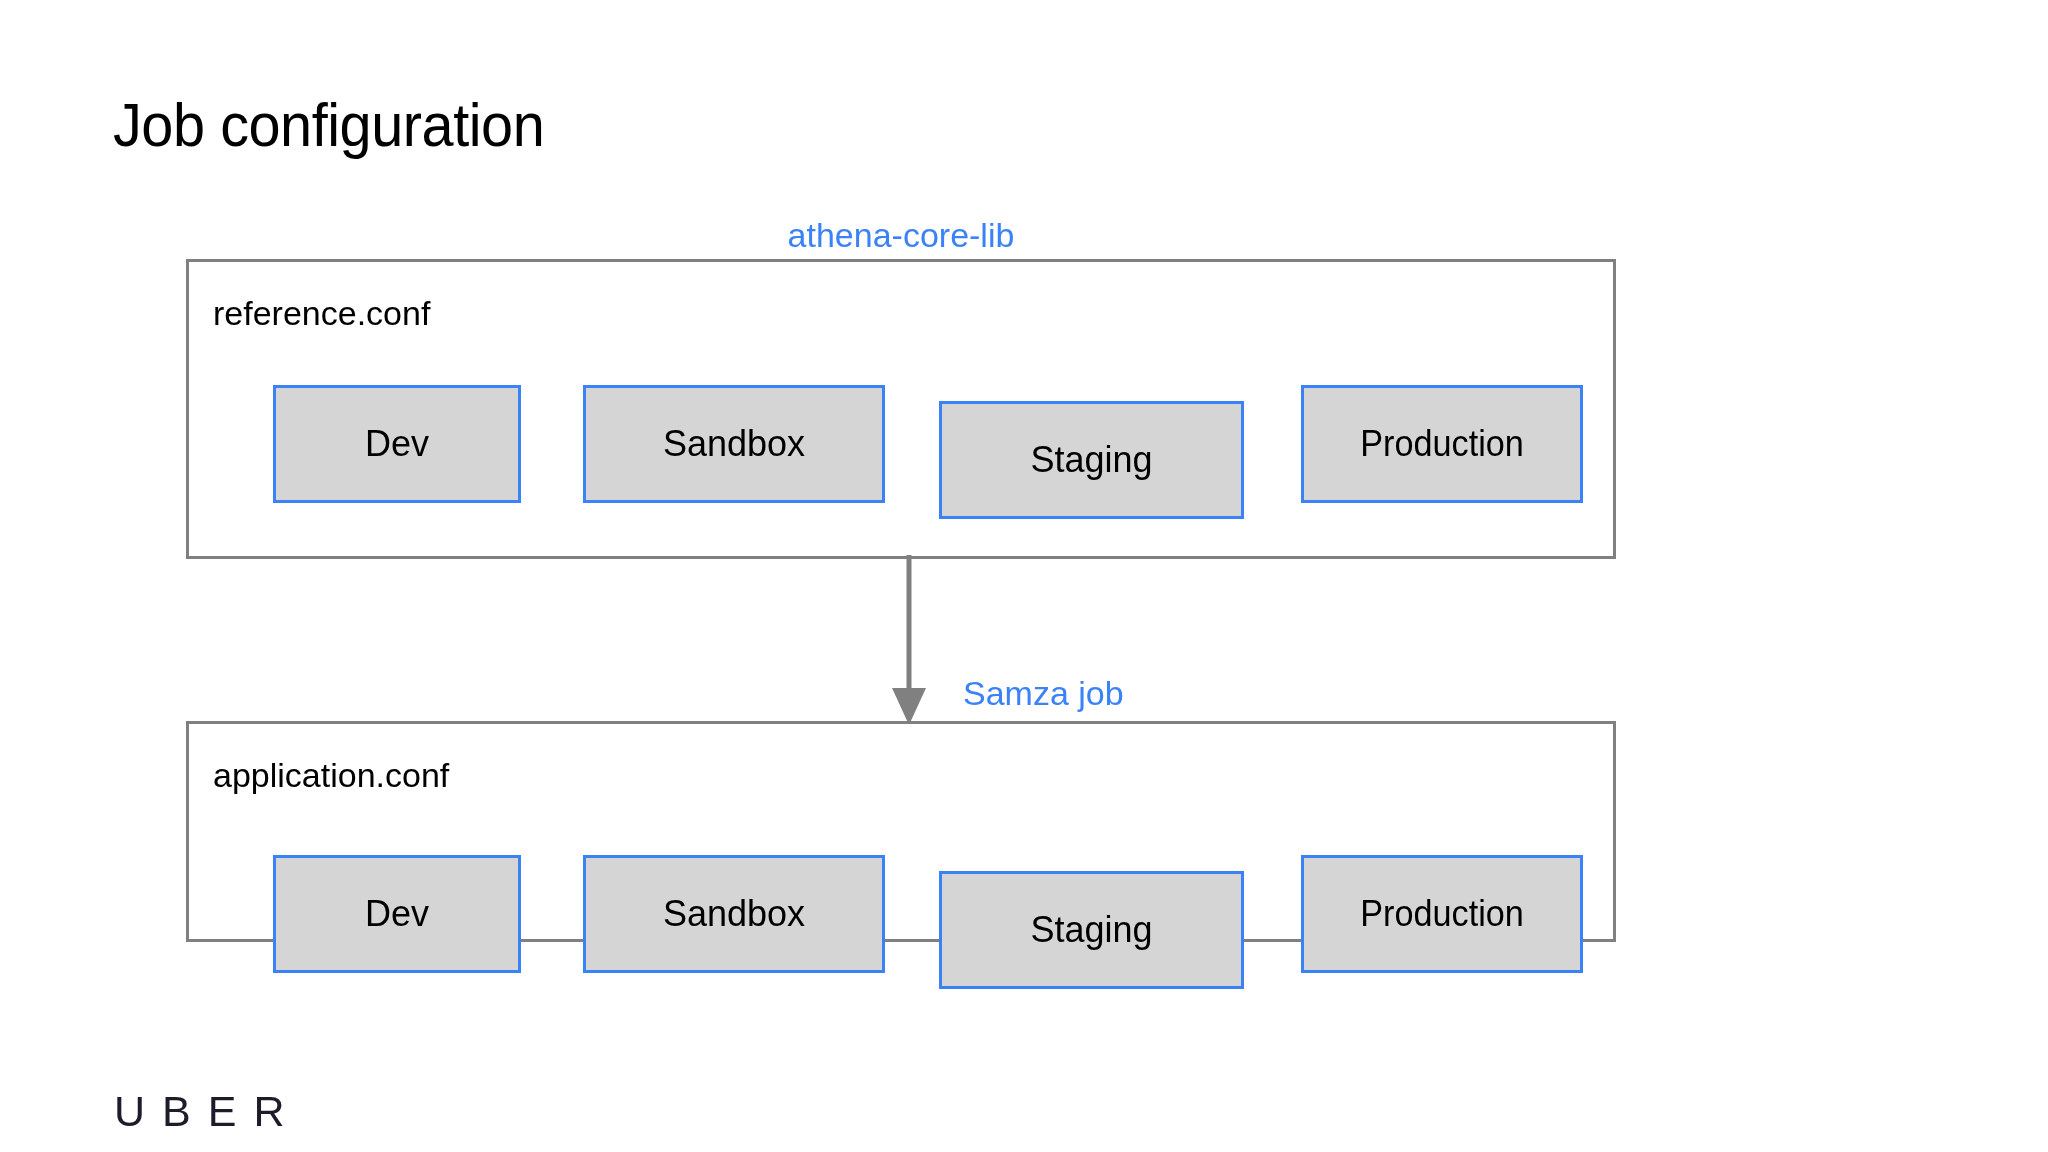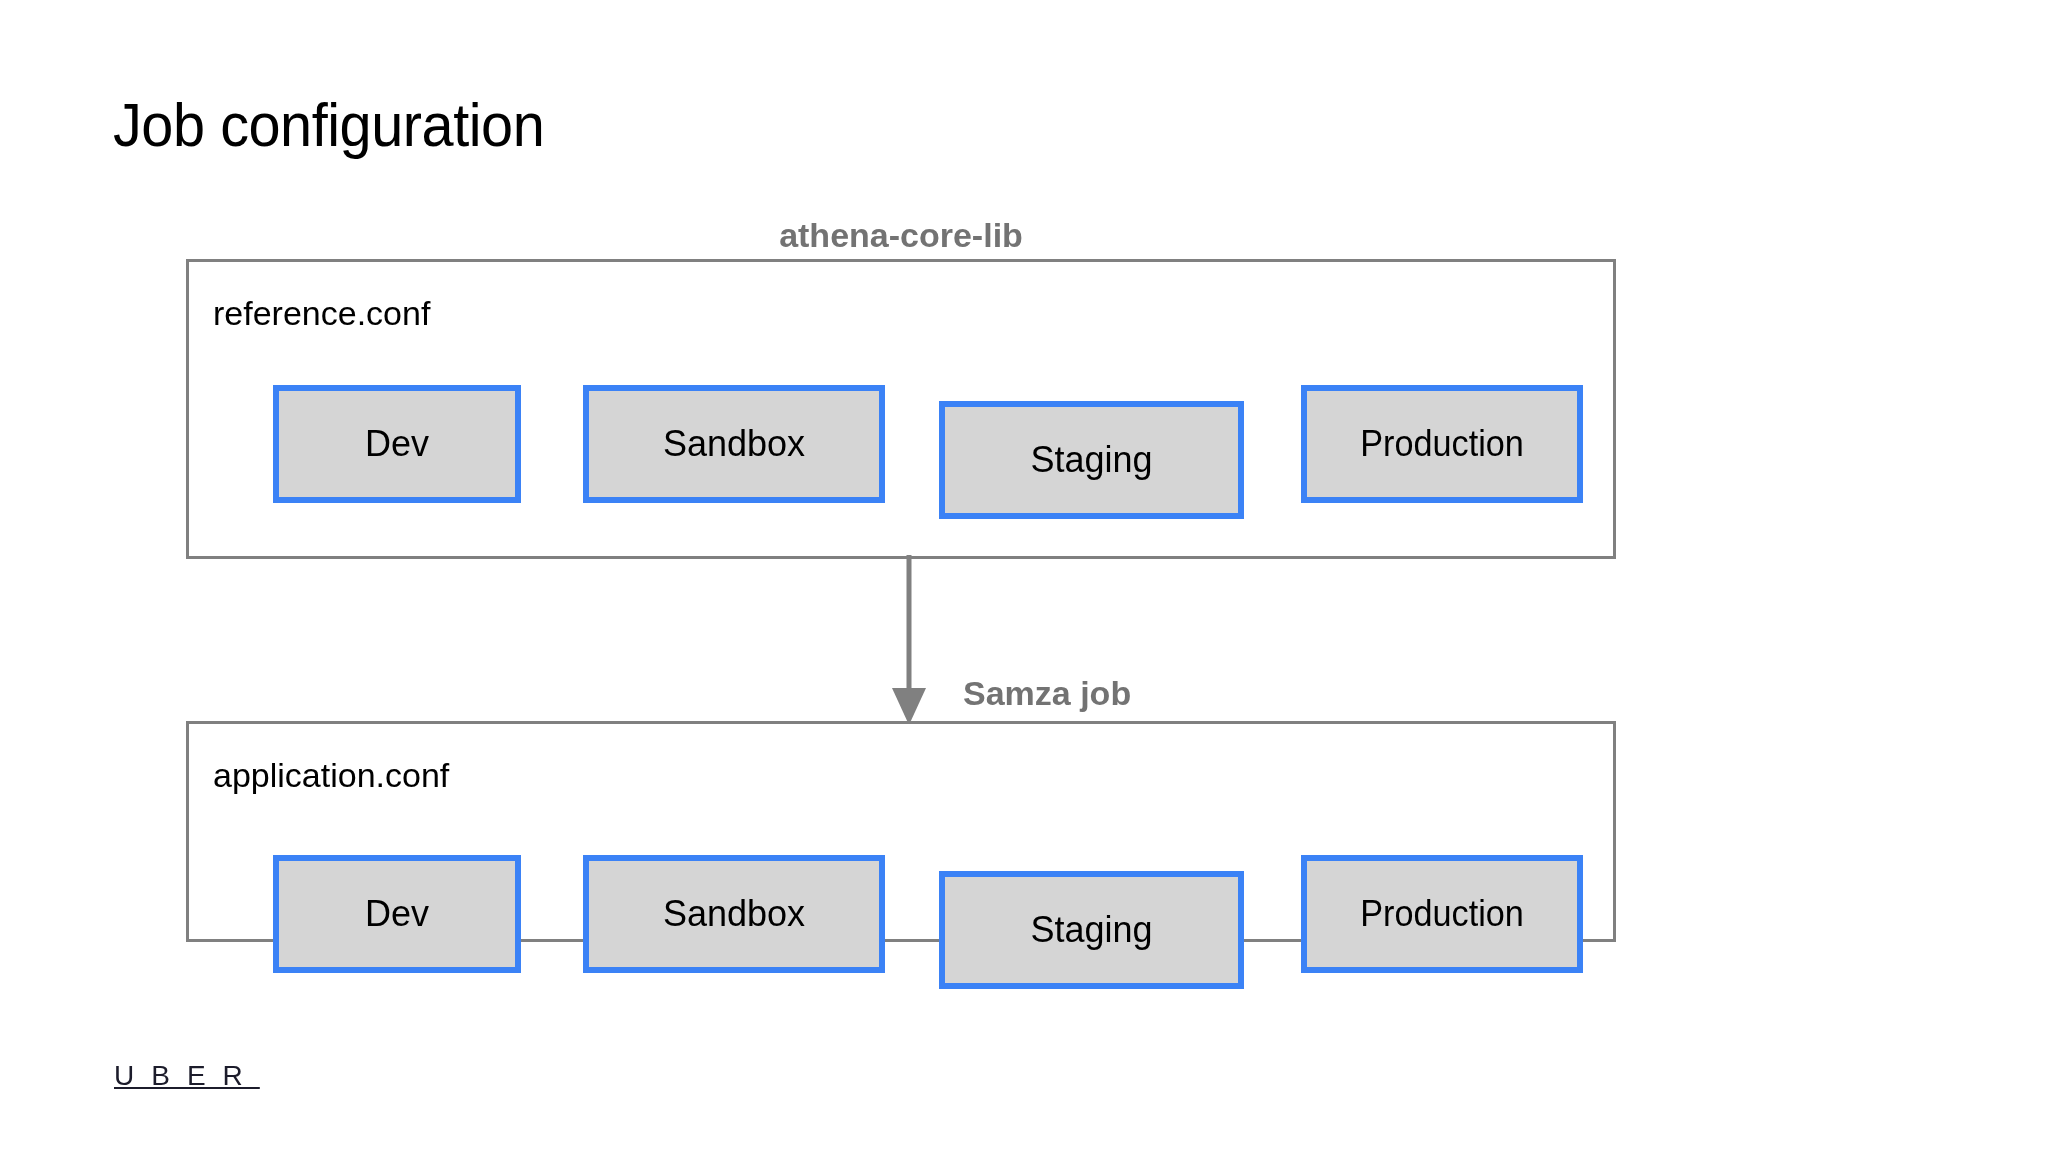--- a/index.html
+++ b/index.html
@@ -32,22 +32,22 @@
     white-space: nowrap;
     transform: scaleX(0.93);
     transform-origin: left top;
   }
 
   
   .group-caption {
     position: absolute;
     font-size: 34px;
     line-height: 1;
-    font-weight: 700;
-    color: #737373;
+    font-weight: 400;
+    color: #3b82f6;
     white-space: nowrap;
   }
 
   #caption-athena {
     left: 186px;
     top: 218px;
     width: 1430px;
     text-align: center;
   }
 
@@ -97,21 +97,21 @@
     height: 118px;
   }
 
   #env-row-top { top: 123px; }
   #env-row-bottom { top: 131px; }
 
   .env-box {
     position: absolute;
     height: 118px;
     background: #d5d5d5;
-    border: 6px solid #3b82f6;
+    border: 3px solid #3b82f6;
     box-sizing: border-box;
     display: flex;
     align-items: center;
     justify-content: center;
   }
 
   .env-box .env-label {
     font-size: 36px;
     line-height: 1;
     font-weight: 400;
@@ -137,28 +137,27 @@
     left: 880px;
     top: 555px;
     width: 60px;
     height: 172px;
   }
 
   
   #uber-logo {
     position: absolute;
     left: 114px;
-    top: 1062px;
-    font-size: 28px;
+    top: 1090px;
+    font-size: 43px;
     line-height: 1;
     font-weight: 400;
     letter-spacing: 17px;
     color: #1c1c2b;
     white-space: nowrap;
-    text-decoration: underline;
   }
 </style>
 </head>
 <body>
 
 <div id="slide">
 
   <div id="slide-title">Job configuration</div>
 
   <div class="group-caption" id="caption-athena">athena-core-lib</div>

